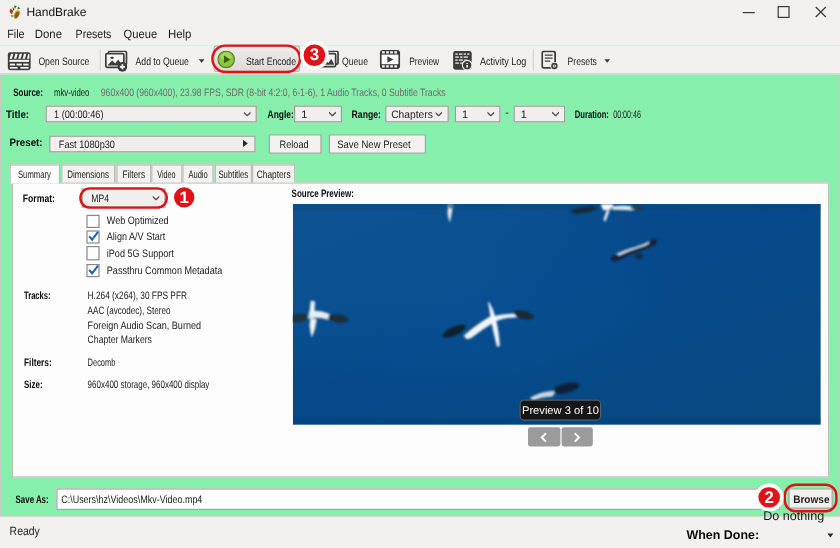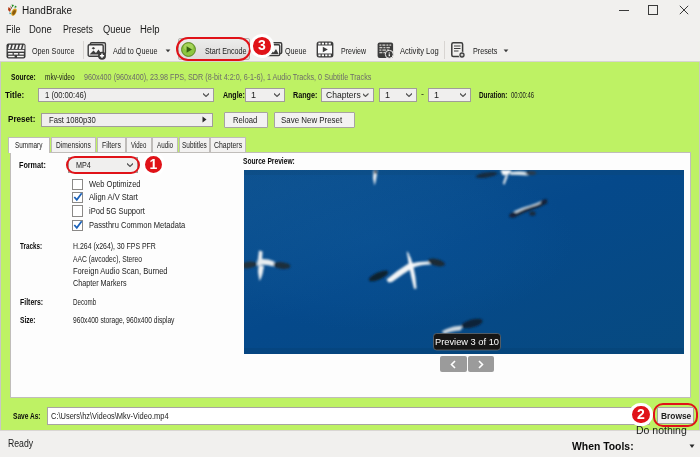--- a/index.html
+++ b/index.html
@@ -1,18 +1,18 @@
 <!DOCTYPE html>
 <html><head>
 <meta charset="utf-8">
 <style>
   * { margin:0; padding:0; box-sizing:border-box; }
   html,body { width:700px; height:457px; overflow:hidden; }
   body { font-family:"Liberation Sans", sans-serif; }
-  #win { position:relative; width:700px; height:457px; background:#bef264; box-shadow:inset 0 0 0 1px #c9c7c5; }
+  #win { position:relative; width:700px; height:457px; background:#86efac; box-shadow:inset 0 0 0 1px #c9c7c5; }
   .abs { position:absolute; }
   .t { position:absolute; transform-origin:0 0; white-space:pre; font-size:9px; color:#1b1b1b; }
   .bl { font-weight:bold; color:#0a0a0a; }
   .gray { color:#6d6c6a; }
   .sel { position:absolute; background:#f0efee; border:1px solid #a09d99; }
   .sel .cv { position:absolute; right:4px; top:50%; margin-top:-2px; width:6px; height:4.5px; background:#555; clip-path:polygon(0 0,50% 62%,100% 0,100% 38%,50% 100%,0 38%); }
   .btn { position:absolute; background:#f3f2f1; border:1px solid #a7a4a1; border-radius:1px; }
   .tab { position:absolute; top:137px; height:15px; background:#f3f2f1; border:1px solid #bfbcb9; border-bottom:none; }
   .tab.on { background:#fdfdfd; height:16px; z-index:3; }
   .cb { position:absolute; width:11.5px; height:11.5px; background:#fff; border:1px solid #8b8987; }
@@ -310,21 +310,21 @@
     </svg>
 
   <div class="t bl" style="left:13px;top:411px;transform:scaleX(0.73)">Save As:</div>
   <div class="abs" style="left:47px;top:407px;width:603px;height:17.5px;background:#fff;border:1px solid #a8a5a2"></div>
   <div class="t" style="left:51px;top:411px;transform:scaleX(0.83)">C:\Users\hz\Videos\Mkv-Video.mp4</div>
   <div class="btn" style="left:656.5px;top:407px;width:37px;height:17px;z-index:4;background:#f1f0ef"></div>
   <div class="t" style="left:661px;top:410.5px;font-weight:bold;transform:scaleX(0.93);z-index:5">Browse</div>
 
   <div class="abs" style="left:0;top:429.5px;width:700px;height:27.5px;background:#f1f0ee;border-top:1px solid #d9d6d3"></div>
   <div class="t" style="left:8px;top:438px;font-size:10px;transform:scaleX(0.87)">Ready</div>
-  <div class="t bl" style="left:572px;top:440px;font-size:10.5px;transform:scaleX(0.99)">When Tools:</div>
+  <div class="t bl" style="left:572px;top:440px;font-size:10.5px;transform:scaleX(0.99)">When Done:</div>
   <div class="t" style="left:636px;top:424px;font-size:10.5px">Do nothing</div>
   <svg class="abs" style="left:689px;top:444px" width="6" height="5" viewBox="0 0 6 5">
       <path d="M0.5 0.5 L3 4 L5.5 0.5 Z" fill="#2a2a2a"></path>
     </svg>
 
   <div class="ann" style="left:65.5px;top:155.5px;width:74.5px;height:18.5px;border-radius:9px"></div>
   <div class="num" style="left:141.75px;top:152.55px">1</div>
   <div class="ann" style="left:176px;top:37px;width:75px;height:24px;border-radius:12px"></div>
   <div class="num" style="left:250.25px;top:34.25px">3</div>
   <div class="ann" style="left:652.5px;top:403px;width:45px;height:24px;border-radius:10px"></div>

